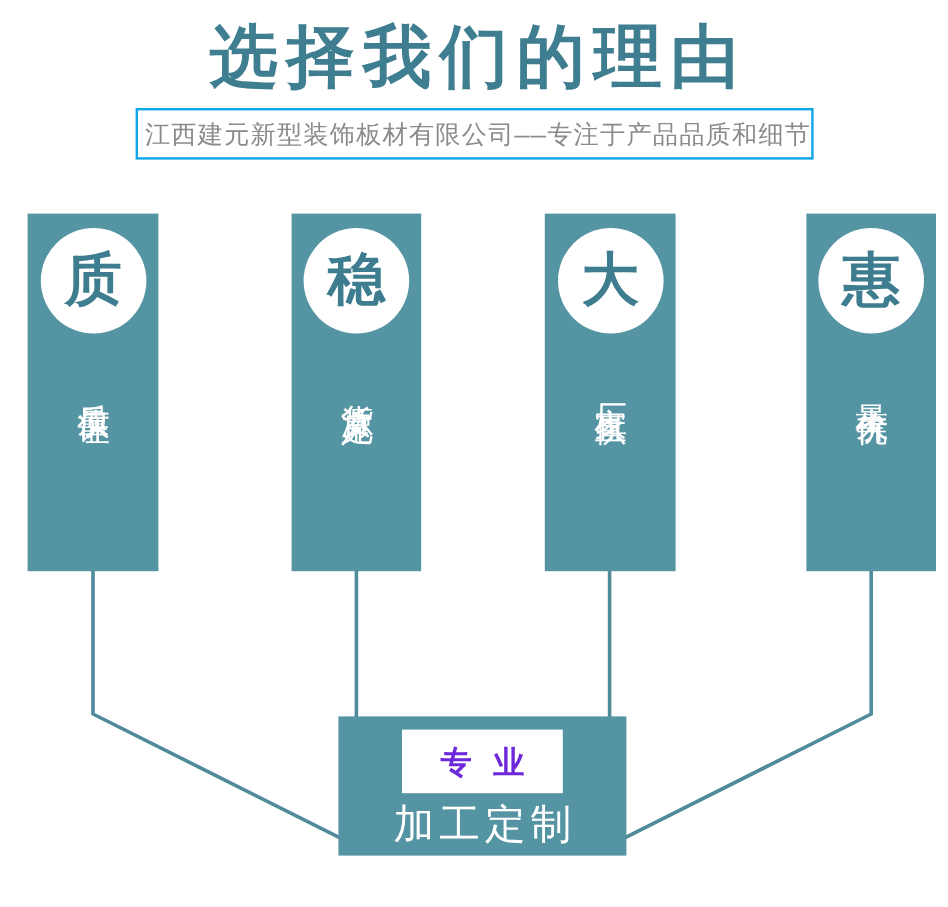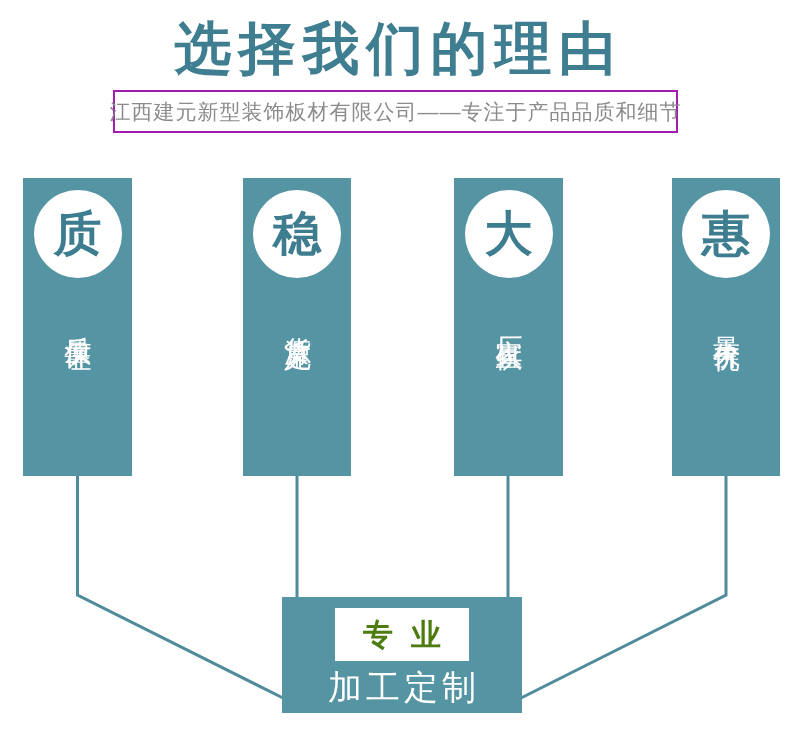--- a/index.html
+++ b/index.html
@@ -32,24 +32,25 @@
     box-sizing: border-box;
     line-height: 68px;
     margin: 0;
   }
   .subtitle-box {
     position: absolute;
     left: 113px;
     top: 90px;
     width: 561px;
     height: 39px;
-    border: 2px solid #a21caf;
-    display: flex;
-    align-items: center;
-    justify-content: center;
+    border: 2px solid #0ea5e9;
+    display: flex;
+    align-items: center;
+    justify-content: flex-end;
+    font-family: Liberation Mono, monospace;
   }
   .subtitle-box span {
     font-size: 21px;
     color: #8b8b8b;
     letter-spacing: 1px;
     white-space: nowrap;
   }
 
   
   .connectors {
@@ -118,23 +119,23 @@
     top: 11px;
     width: 134px;
     height: 53px;
     background: #ffffff;
     display: flex;
     align-items: center;
     justify-content: center;
     overflow: hidden;
   }
   .footer-highlight span {
-    font-size: 30px;
+    font-size: 26px;
     font-weight: bold;
-    color: #4d7c0f;
+    color: #6d28d9;
     letter-spacing: 18px;
     padding-left: 18px; 
     white-space: nowrap;
     line-height: 1;
   }
   .footer-label {
     position: absolute;
     left: 0;
     top: 64px;
     width: 240px;

